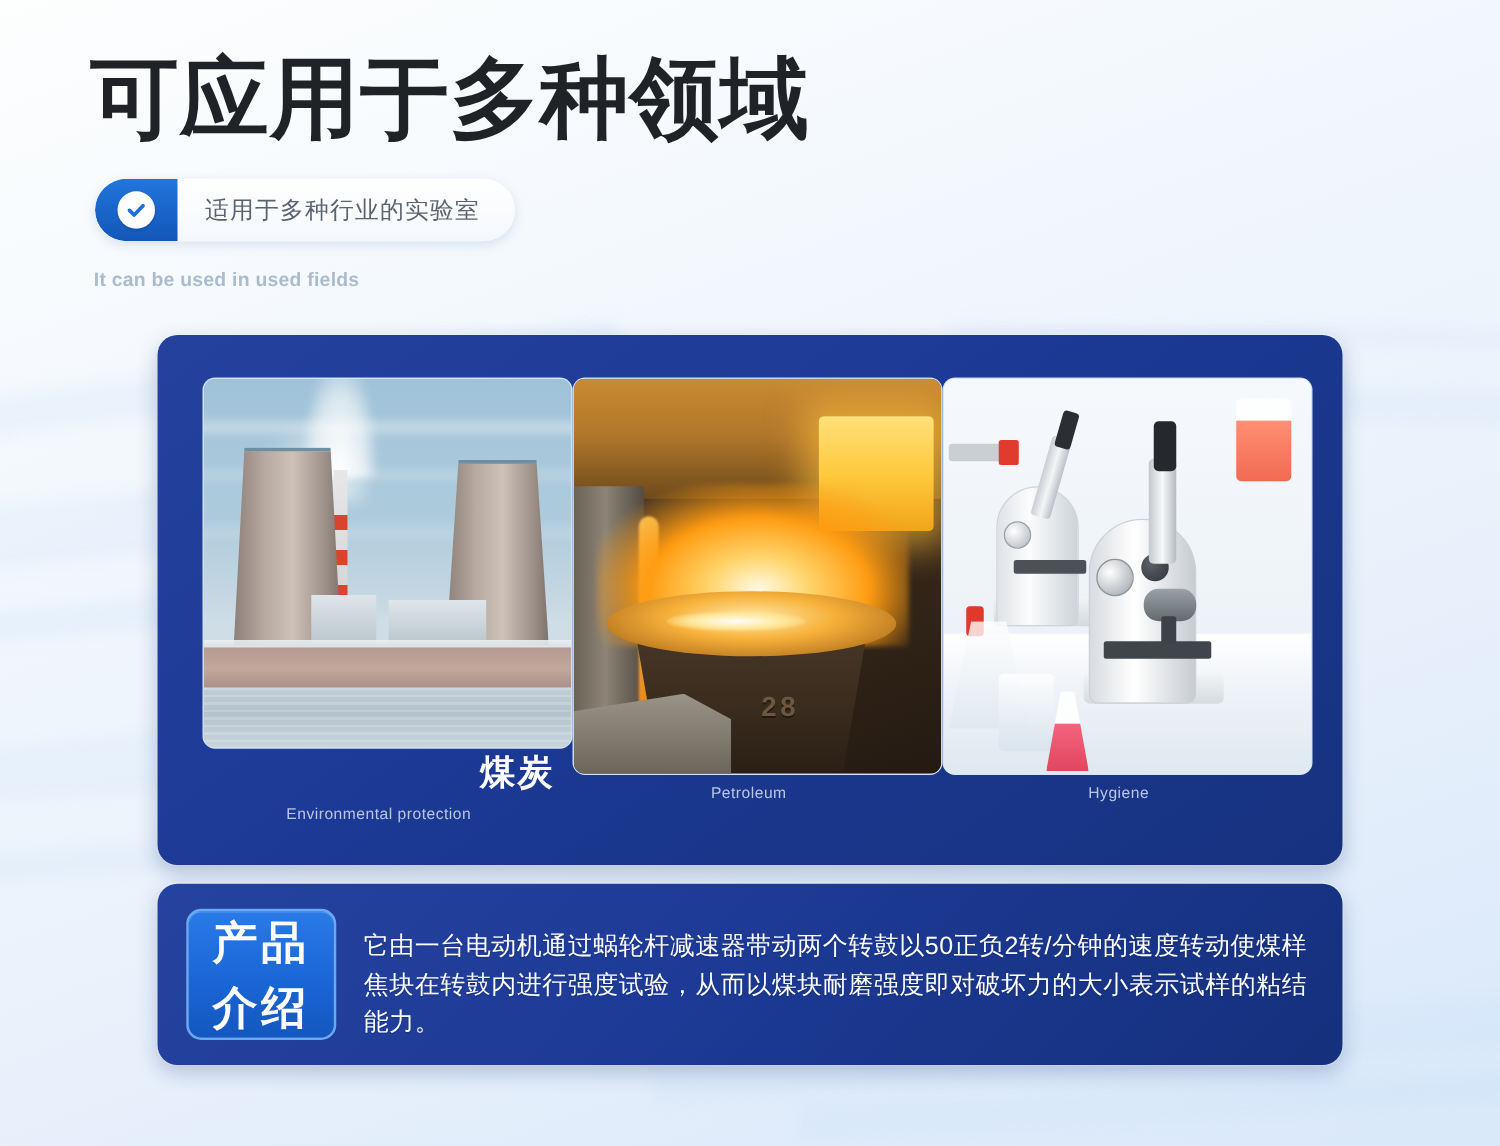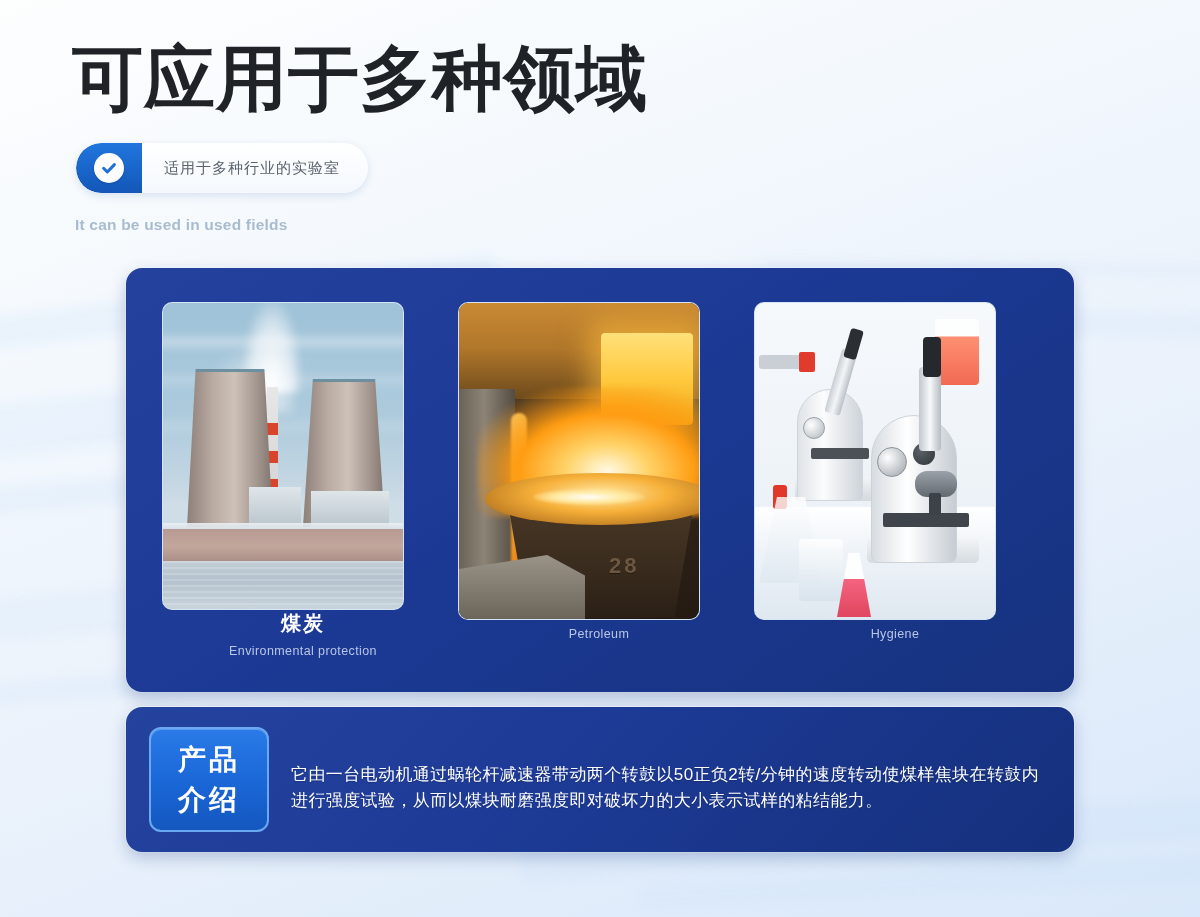--- a/index.html
+++ b/index.html
@@ -69,21 +69,21 @@
   }
   .check-circle {
     width:30px; height:30px; border-radius:50%;
     background:radial-gradient(circle at 35% 30%, #ffffff 55%, #eef4fb 100%);
     display:flex; align-items:center; justify-content:center;
     box-shadow:0 1px 2px rgba(0,0,0,.18);
   }
   .check-circle svg { display:block; }
   .badge-text {
     margin-left:22px;
-    font-size:15px;
+    font-size:19px;
     color:#5a6470;
     letter-spacing:1px;
     white-space:nowrap;
   }
 
   .subtitle-en {
     position:absolute; left:75px; top:216px;
     font-size:15.5px; font-weight:bold;
     color:#a9bccf;
     letter-spacing:.2px;
@@ -98,30 +98,30 @@
     background:linear-gradient(145deg,#23419d 0%,#1c3a96 42%,#16327f 100%);
     box-shadow:0 6px 16px rgba(30,60,130,0.28), 0 0 0 1px rgba(255,255,255,.55);
   }
   .gallery-inner {
     position:absolute; left:36px; top:34px;
     width:876px; height:356px;
     display:flex; gap:14px;
   }
   .tile { width:282px; display:flex; flex-direction:column; }
   .tile-photo {
-    width:242px; height:318px;
+    width:296px; height:318px;
     border-radius:10px;
     border:1.5px solid rgba(212,228,246,.9);
     overflow:hidden;
     position:relative;
     background:#d8e4ef;
   }
   .tile-cap-cn {
-    margin-top:0; text-align:center;
-    color:#ffffff; font-size:20px; font-weight:bold; letter-spacing:2px;
+    margin-top:0; text-align:right;
+    color:#ffffff; font-size:28px; font-weight:bold; letter-spacing:2px;
   }
   .tile-cap-en {
     margin-top:7px; text-align:center;
     color:#b9c6e6; font-size:12.5px; letter-spacing:.4px;
   }
 
   
   .ph-sky { position:absolute; inset:0;
     background:linear-gradient(180deg,#9fc2d8 0%,#aecbdd 38%,#c3d6e2 58%,#cfdde6 66%,#cfdde6 100%); }
   .ph-cloudband { position:absolute; left:-10%; width:120%; height:10px; background:rgba(255,255,255,.35); filter:blur(4px); }
@@ -246,25 +246,25 @@
     width:120px; height:105px;
     border-radius:12px;
     background:linear-gradient(180deg,#2a7ae8 0%,#1a66d6 55%,#1457bf 100%);
     border:2px solid #6aa9f2;
     display:flex; flex-direction:column; align-items:center; justify-content:center;
     flex:0 0 auto;
     box-shadow:inset 0 1px 0 rgba(255,255,255,.25);
   }
   .desc-tag span {
     font-family:Liberation Sans, sans-serif;
-    font-weight:bold; font-size:28px; color:#ffffff; letter-spacing:3px; line-height:1.42;
+    font-weight:bold; font-size:36px; color:#ffffff; letter-spacing:3px; line-height:1.42;
   }
   .desc-text {
     margin-left:22px; margin-right:24px;
-    color:#ffffff; font-size:17px; line-height:1.52;
+    color:#ffffff; font-size:20px; line-height:1.52;
     letter-spacing:.4px;
     text-shadow:0 1px 1px rgba(0,0,0,.2);
     margin-top:17px;
   }
 </style>
 </head>
 <body>
 
 <div class="bg"></div>
 <div class="bg-wave w1"></div>

